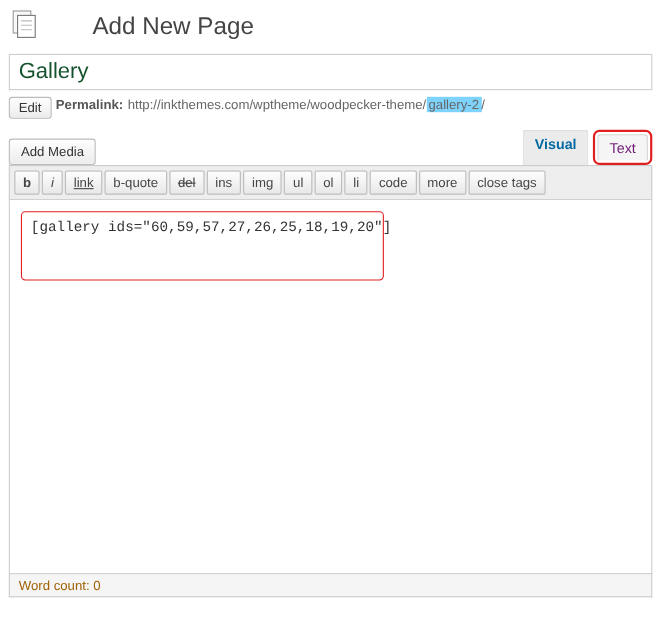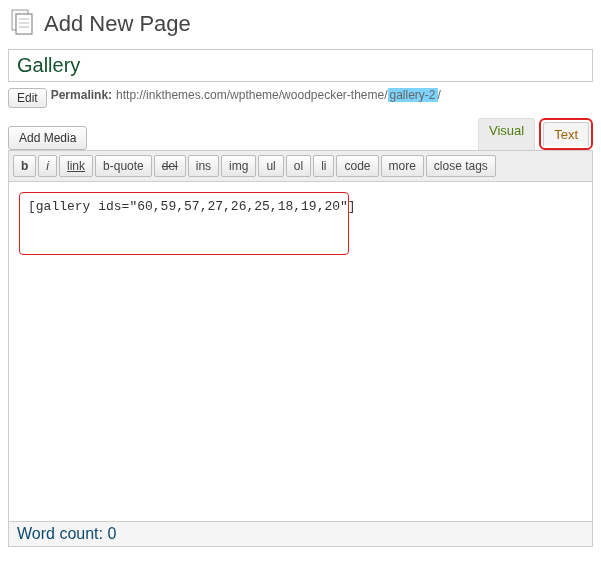--- a/index.html
+++ b/index.html
@@ -9,20 +9,21 @@
     font-family: "Helvetica Neue", Arial, sans-serif;
     font-size: 13px;
     color: #333;
     background: #fff;
     width: 601px;
   }
   .page-header {
     display: flex;
     align-items: center;
     margin-bottom: 10px;
+    gap: 40px;
   }
   .page-header svg { margin-right: 8px; }
   .page-header h1 {
     font-size: 22px;
     font-weight: normal;
     margin: 0;
     color: #444;
   }
   .title-input {
     width: 100%;
@@ -65,22 +66,22 @@
   .ed-tab {
     padding: 4px 10px;
     font-size: 13px;
     border: 1px solid #ccc;
     background: #f5f5f5;
     color: #777;
     border-bottom: none;
     cursor: pointer;
     border-radius: 3px 3px 0 0;
   }
-  .ed-tab.inactive { background: #ebebeb; color:#4d7c0f; border-color:#ddd; }
-  .ed-tab.active { background: #f5f5f5; color:#a16207; }
+  .ed-tab.inactive { background: #ebebeb; color:#0369a1; border-color:#ddd;font-weight:bold; }
+  .ed-tab.active { background: #f5f5f5; color:#701a75; }
   .tab-highlight {
     border: 2px solid #e02020;
     border-radius: 6px;
     padding: 2px;
     display: inline-block;
   }
   .toolbar {
     background: #eee;
     border: 1px solid #ccc;
     padding: 4px;
@@ -117,22 +118,22 @@
     border: 1px solid #e02020;
     border-radius: 4px;
     padding: 6px 8px 40px 8px;
     width: 330px;
     white-space: nowrap;
   }
   .status-bar {
     border: 1px solid #ccc;
     border-top: none;
     background: #f5f5f5;
-    font-size: 16px;
-    color: #0c4a6e;
+    font-size: 12px;
+    color: #a16207;
     padding: 3px 8px;
   }
 </style>
 </head>
 <body>
 
 
 
 <div class="page-header">
   <span>

